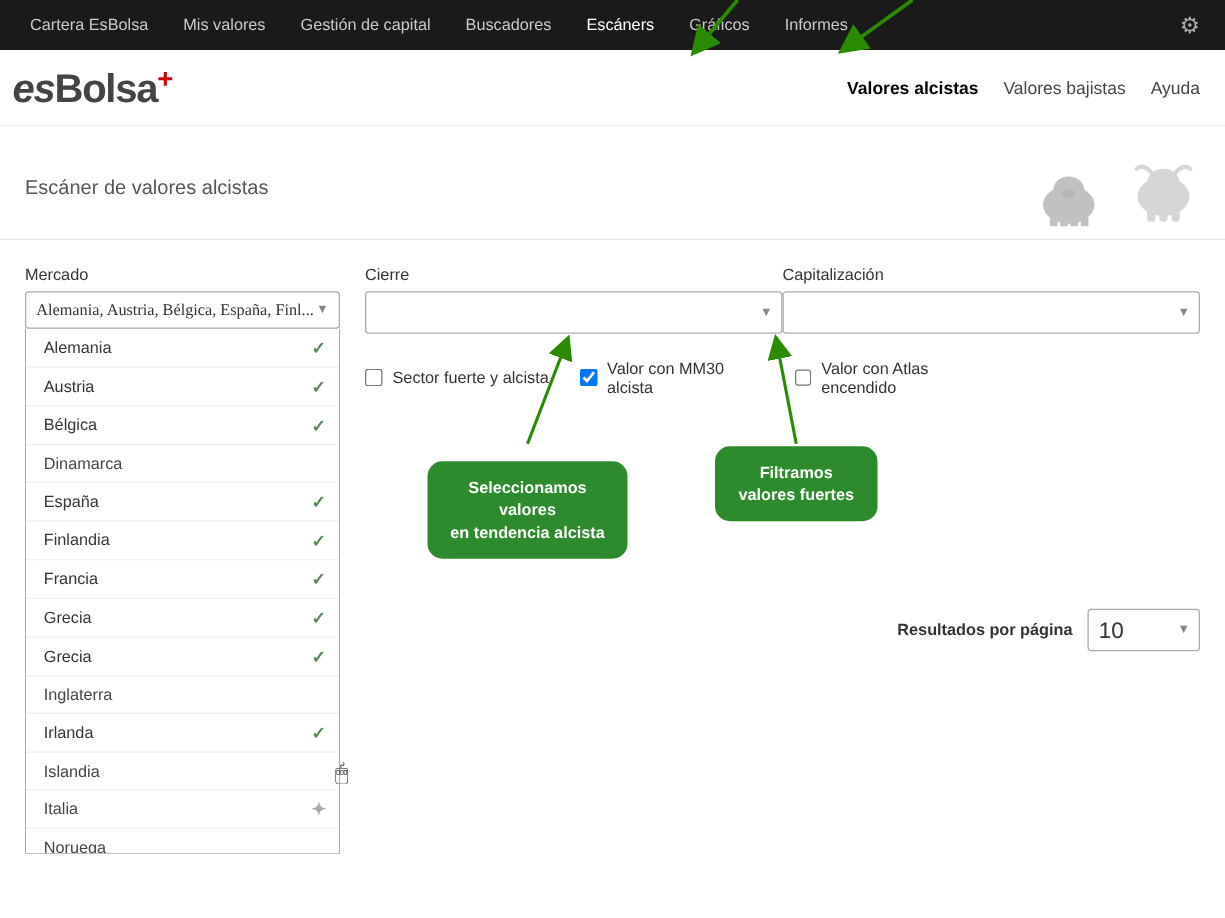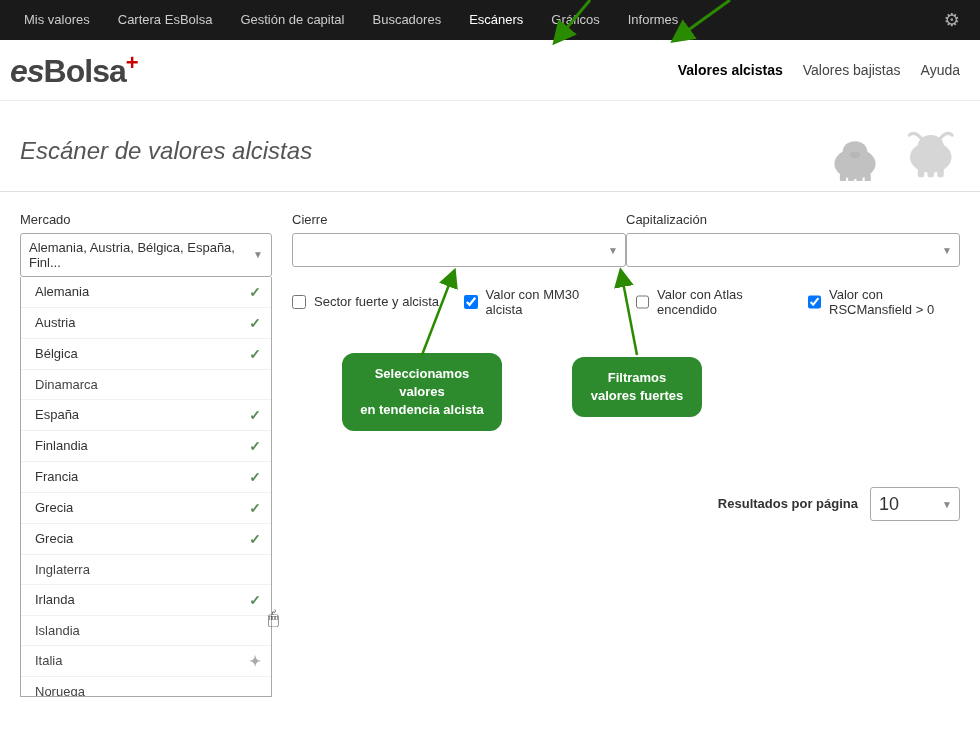--- a/index.html
+++ b/index.html
@@ -63,24 +63,23 @@
     .page-title-area {
       padding: 20px 20px 10px 20px;
       position: relative;
       background: #fff;
       border-bottom: 1px solid #e0e0e0;
       display: flex;
       align-items: center;
       justify-content: space-between;
     }
     .page-title {
-      font-size: 24px;
+      font-size: 16px;
       color: #555;
       font-weight: normal;
-      font-style: italic;
     }
     .animals-decoration {
       display: flex;
       align-items: flex-end;
       gap: 5px;
     }
     .bear-shape {
       width: 70px;
       height: 55px;
       opacity: 0.6;
@@ -114,20 +113,21 @@
       border: 1px solid #aaa;
       border-radius: 3px;
       padding: 6px 8px;
       background: #fff;
       cursor: pointer;
       display: flex;
       align-items: center;
       justify-content: space-between;
       font-size: 13px;
       color: #333;
+      font-family: Liberation Serif, serif;
     }
     .multiselect-box .arrow {
       font-size: 10px;
       color: #888;
     }
 
     
     .dropdown-list {
       border: 1px solid #aaa;
       border-top: none;
@@ -250,22 +250,22 @@
       text-align: center;
       line-height: 1.4;
       pointer-events: none;
     }
   </style>
 </head>
 <body>
 
 <div style="position: relative;">
   <nav class="top-nav">
+    <a>Cartera EsBolsa</a>
     <a>Mis valores</a>
-    <a>Cartera EsBolsa</a>
     <a>Gestión de capital</a>
     <a>Buscadores</a>
     <a class="active">Escáners</a>
     <a>Gráficos</a>
     <a>Informes</a>
     <span class="nav-gear">⚙</span>
   </nav>
 
   <svg style="position:absolute; top:-2px; left:0; width:980px; height:80px; pointer-events:none; overflow:visible;">
 
@@ -419,29 +419,25 @@
         <label for="cb1">Sector fuerte y alcista</label>
       </div>
       <div class="checkbox-item">
         <input type="checkbox" checked="" id="cb3" style="">
         <label for="cb3">Valor con MM30 alcista</label>
       </div>
       <div class="checkbox-item">
         <input type="checkbox" id="cb2" style="">
         <label for="cb2">Valor con Atlas encendido</label>
       </div>
-      <div class="checkbox-item">
-        <input type="checkbox" checked="" id="cb4" style="">
-        <label for="cb4">Valor con RSCMansfield &gt; 0</label>
-      </div>
     </div>
 
     <div style="position: relative; height: 140px; margin-top: 10px;">
 
-      <div class="bubble" style="left: 50px; top: 16px; width: 160px;">
+      <div class="bubble" style="left: 50px; top: 32px; width: 160px;">
         <span>Seleccionamos valores<br>en tendencia alcista</span>
       </div>
 
       <div class="bubble" style="left: 280px; top: 20px; width: 130px;">
         <span>Filtramos<br>valores fuertes</span>
       </div>
 
       <svg style="position:absolute; top:0; left:0; width:100%; height:100%; pointer-events:none; overflow:visible;">
 
         <line x1="130" y1="18" x2="160" y2="-60" stroke="#2a8a00" stroke-width="2.5" marker-end="url(#arrB1)"></line>

